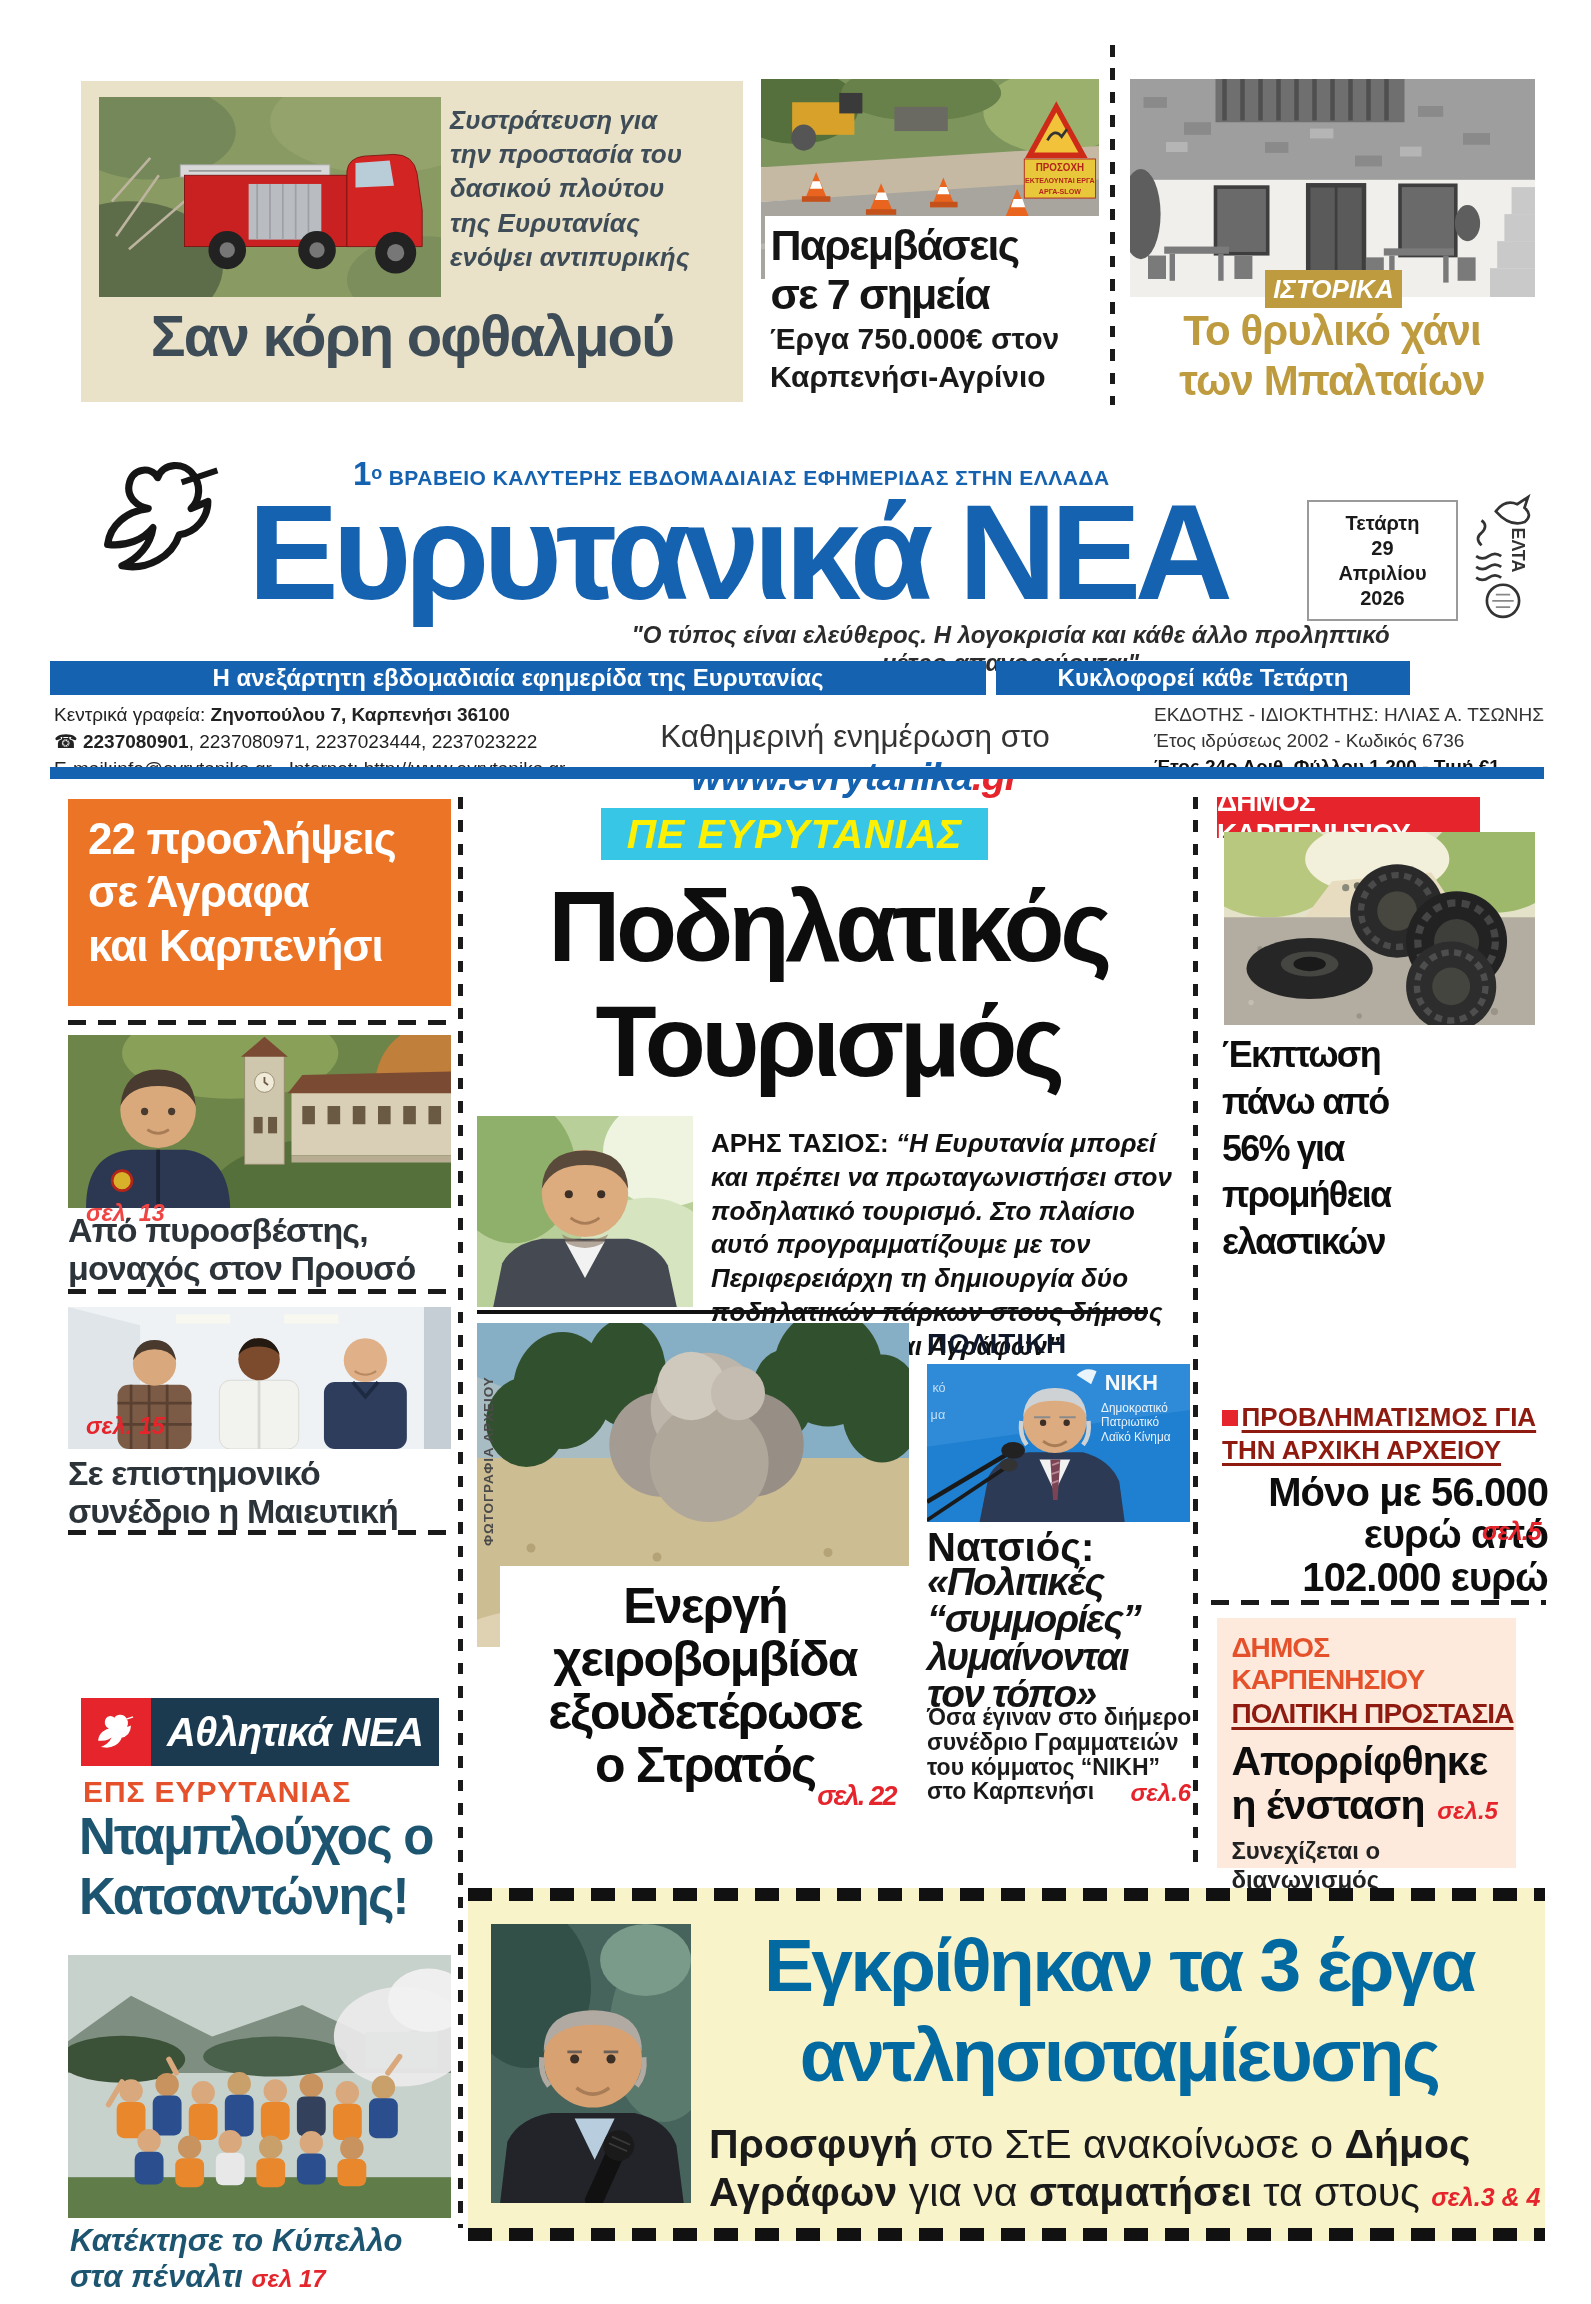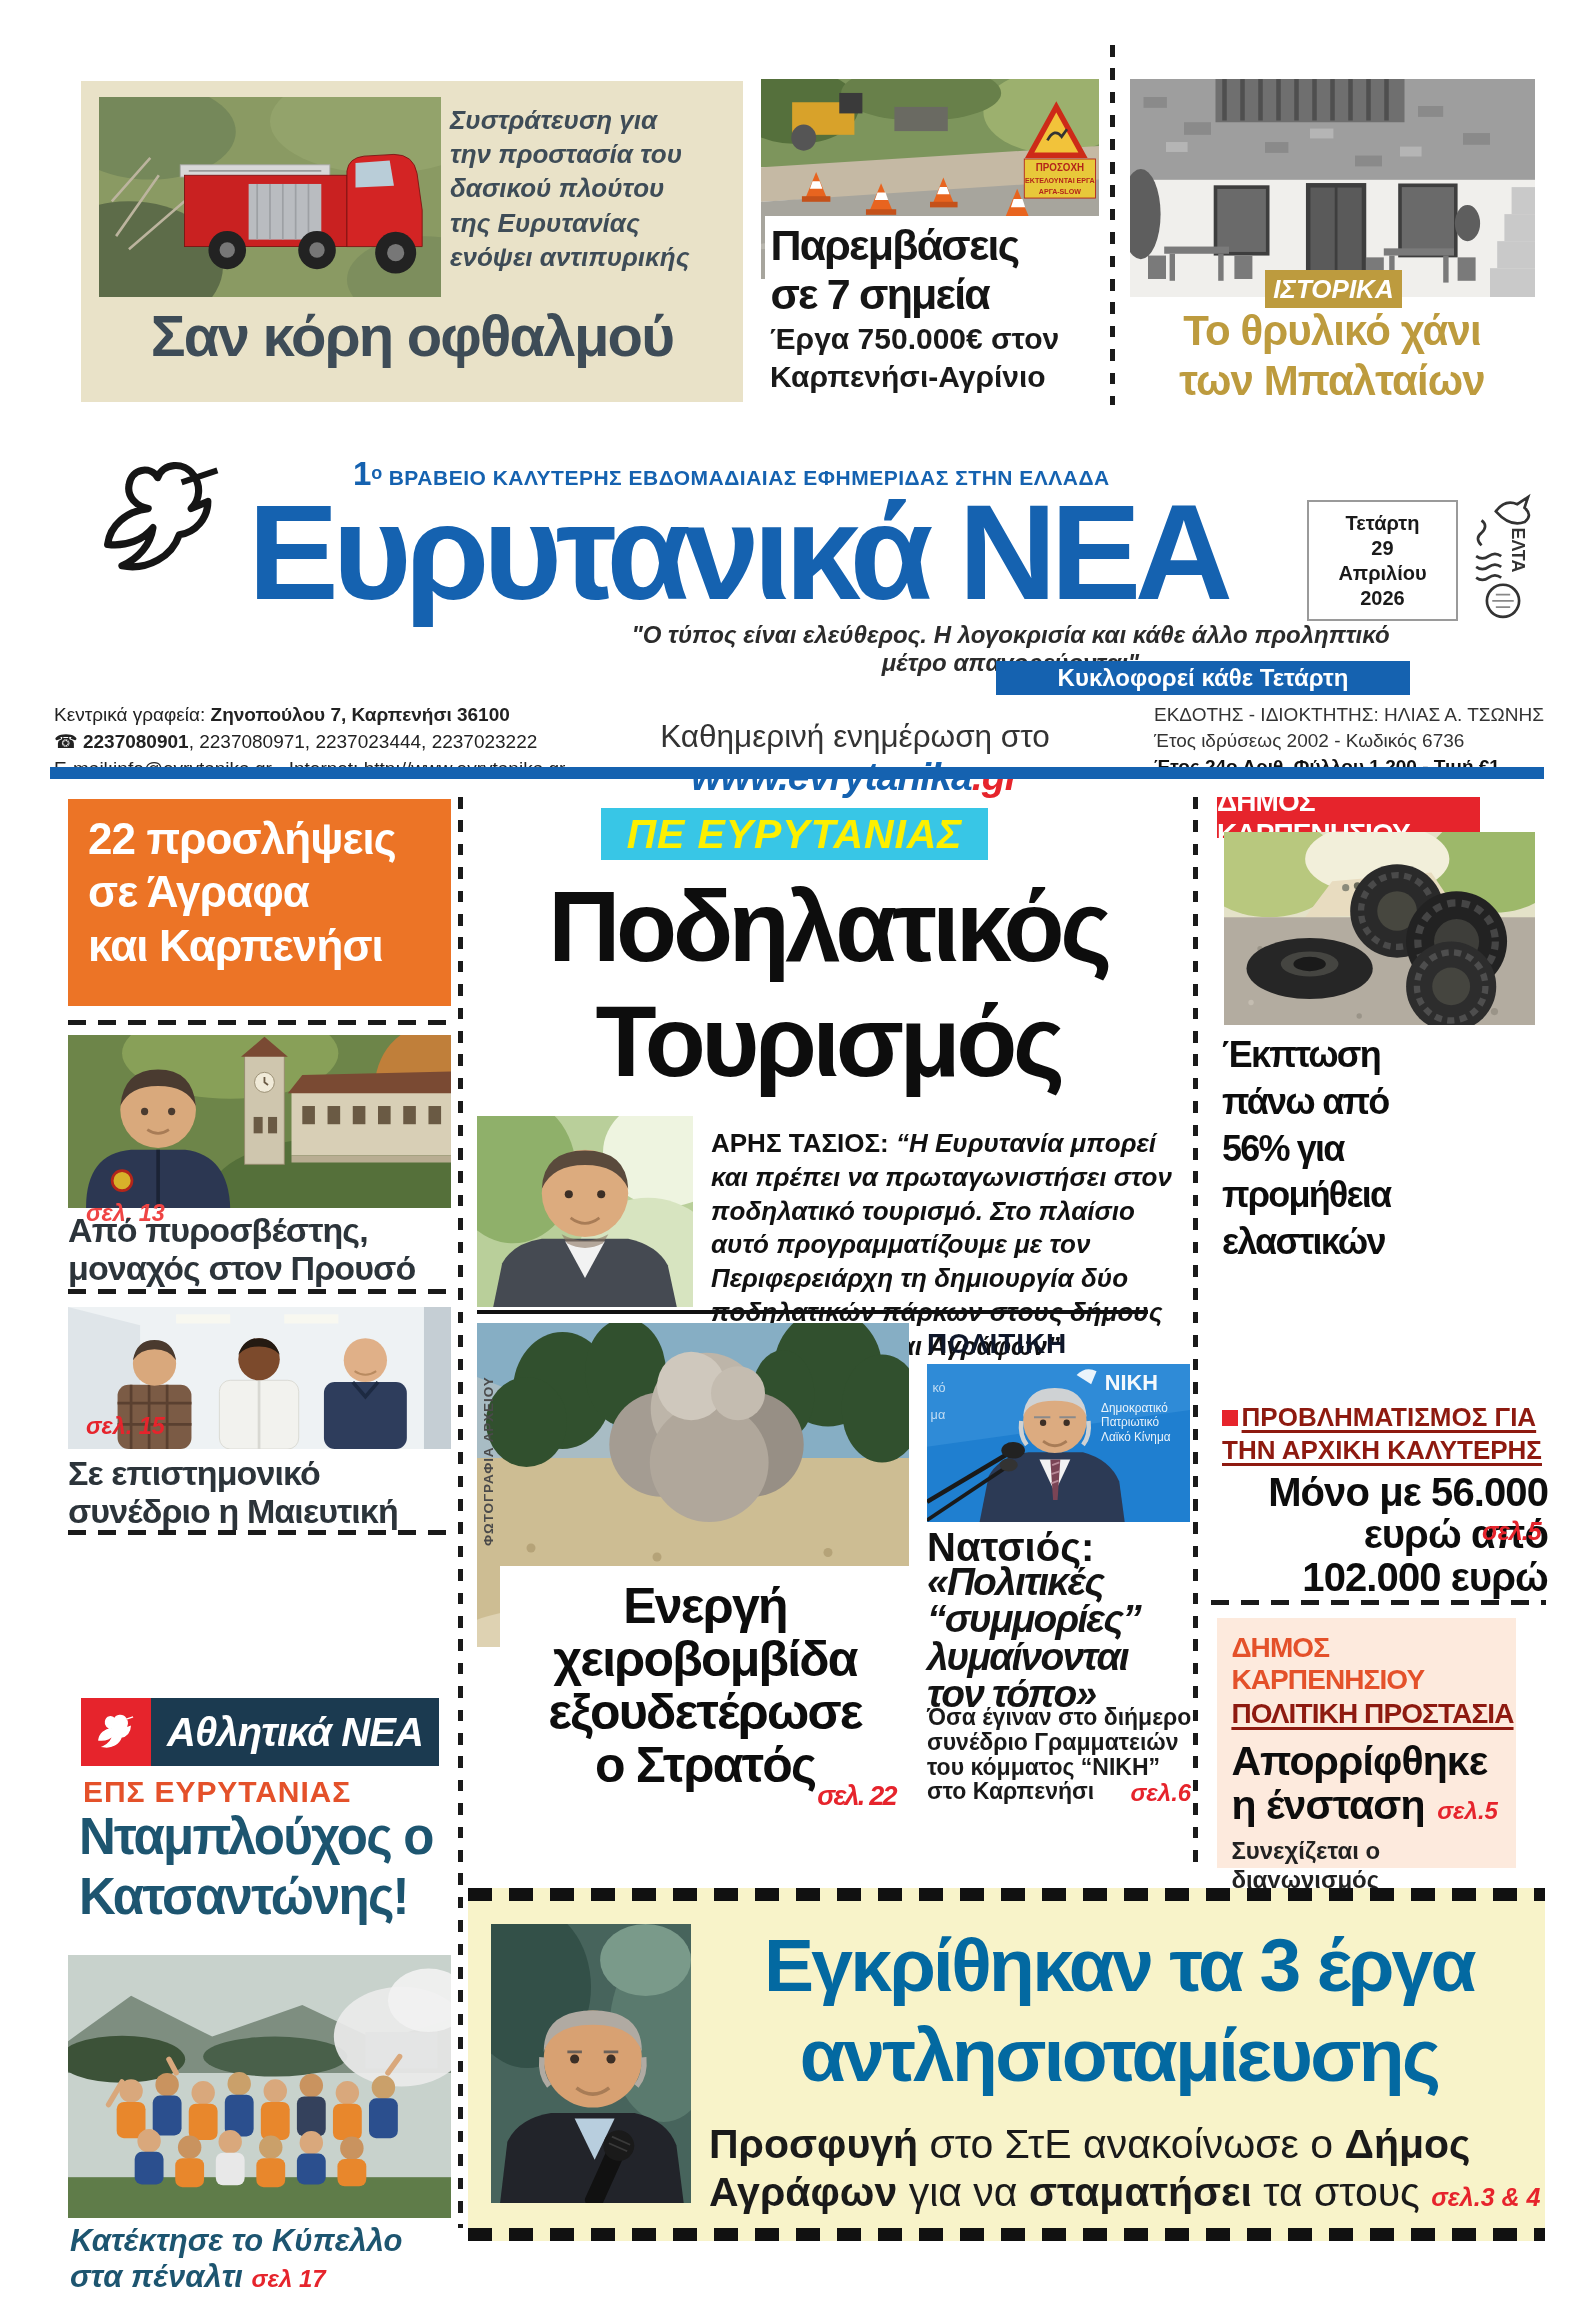--- a/index.html
+++ b/index.html
@@ -232,20 +232,23 @@
     <svg viewBox="0 0 76 142" width="100%" height="100%">
       <path d="M30 20 q10 -14 24 -8 l12 -8 -4 12 q10 8 0 16 q-16 6 -32 -12z" fill="none" stroke="#333" stroke-width="3"></path>
       <path d="M14 30 q8 6 0 14 q-8 6 0 14" fill="none" stroke="#333" stroke-width="3"></path>
       <text x="48" y="38" font-size="20" font-weight="bold" fill="#333" transform="rotate(90 48 38)">ΕΛΤΑ</text>
       <path d="M8 70 q7 5 14 0 q7 -5 14 0 M8 82 q7 5 14 0 q7 -5 14 0 M8 94 q7 5 14 0 q7 -5 14 0" fill="none" stroke="#333" stroke-width="3"></path>
       <circle cx="38" cy="120" r="18" fill="none" stroke="#333" stroke-width="3"></circle>
       <path d="M26 120 h24 M30 113 h16 M30 127 h16" stroke="#888" stroke-width="2"></path>
     </svg>
   </div>
 
+  <div class="bluebar" style="left:50px;top:661px;width:936px;">
+      <span>Η ανεξάρτητη εβδομαδιαία εφημερίδα της Ευρυτανίας</span>
+    </div>
   <div class="bluebar" style="left:996px;top:661px;width:414px;">
       <span>Κυκλοφορεί κάθε Τετάρτη</span>
     </div>
 
   <div class="contact">
     <div><span>Κεντρικά γραφεία: </span><span class="b">Ζηνοπούλου 7, Καρπενήσι 36100</span></div>
     <div><span>☎ </span><span class="b">2237080901</span><span>, 2237080971, 2237023444, 2237023222</span></div>
     <div>E-mail:info@evrytanika.gr - Internet: http://www.evrytanika.gr</div>
   </div>
   <div class="daily"><span>Καθημερινή ενημέρωση στο </span><span class="site">www.evrytanika</span><span class="site tld">.gr</span></div>
@@ -519,21 +522,21 @@
       </g>
     </svg>
   </div>
   <div class="tires-h pre">Έκπτωση
 πάνω από
 56% για
 προμήθεια
 ελαστικών</div>
   <div class="tires-sub">
     <span class="sqb"></span><span class="u">ΠΡΟΒΛΗΜΑΤΙΣΜΟΣ ΓΙΑ</span><br>
-    <span class="u">ΤΗΝ ΑΡΧΙΚΗ ΚΑΛΥΤΕΡΗΣ</span>
+    <span class="u">ΤΗΝ ΑΡΧΙΚΗ ΑΡΧΕΙΟΥ</span>
   </div>
   <div class="tires-deck pre"><span class="pre">Μόνο με 56.000
 ευρώ από
 102.000 ευρώ</span><span class="deck-page red pagetag">σελ.5</span></div>
   <div class="hdash" style="left:1211px;top:1600px;width:335px;"></div>
 
   <div class="obj-box">
     <div class="obj-k1">ΔΗΜΟΣ ΚΑΡΠΕΝΗΣΙΟΥ</div>
     <div class="obj-k2">ΠΟΛΙΤΙΚΗ ΠΡΟΣΤΑΣΙΑ</div>
     <div class="obj-h"><span>Απορρίφθηκε</span><br><span>η ένσταση</span><span class="obj-page red pagetag">σελ.5</span></div>

